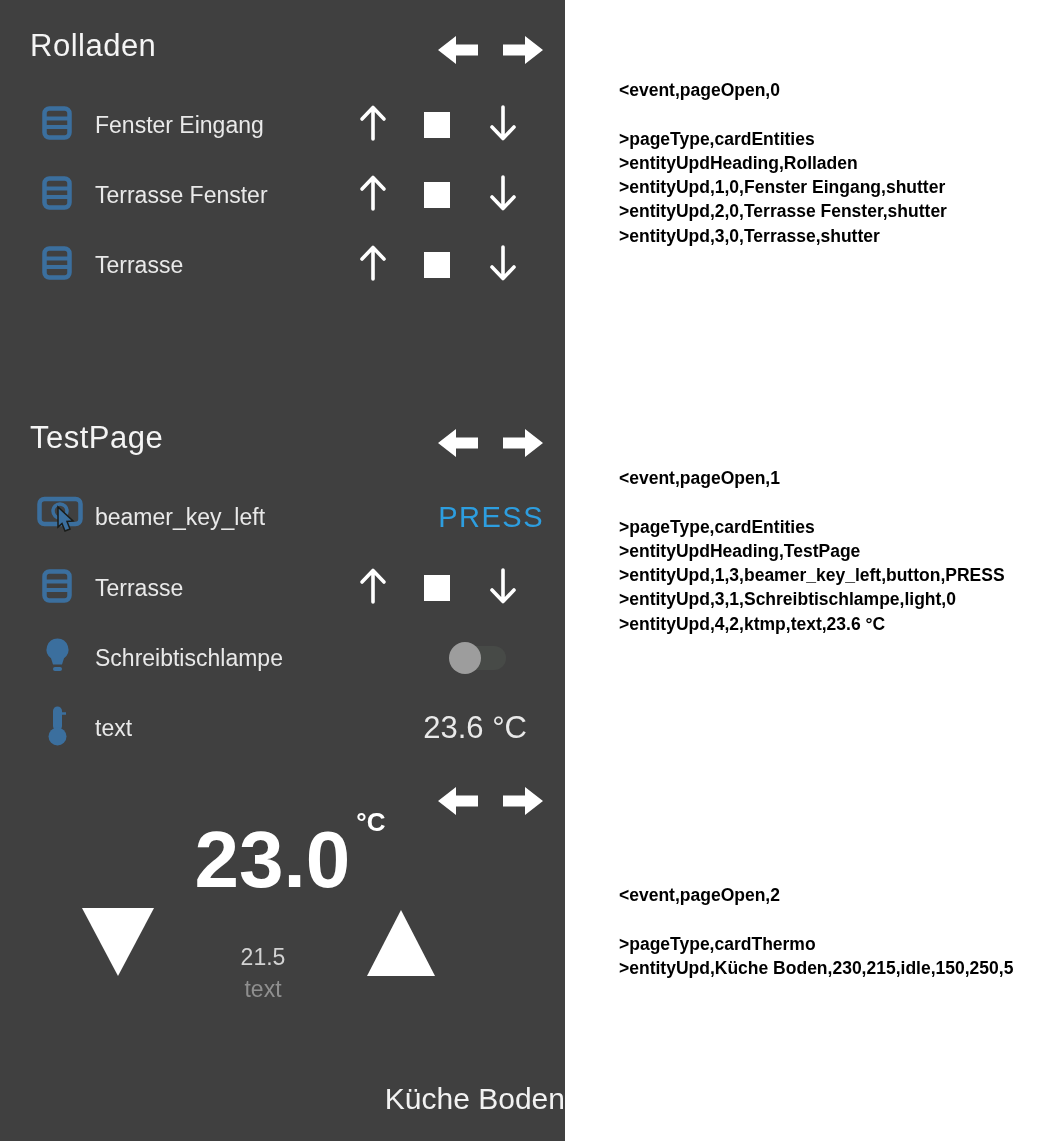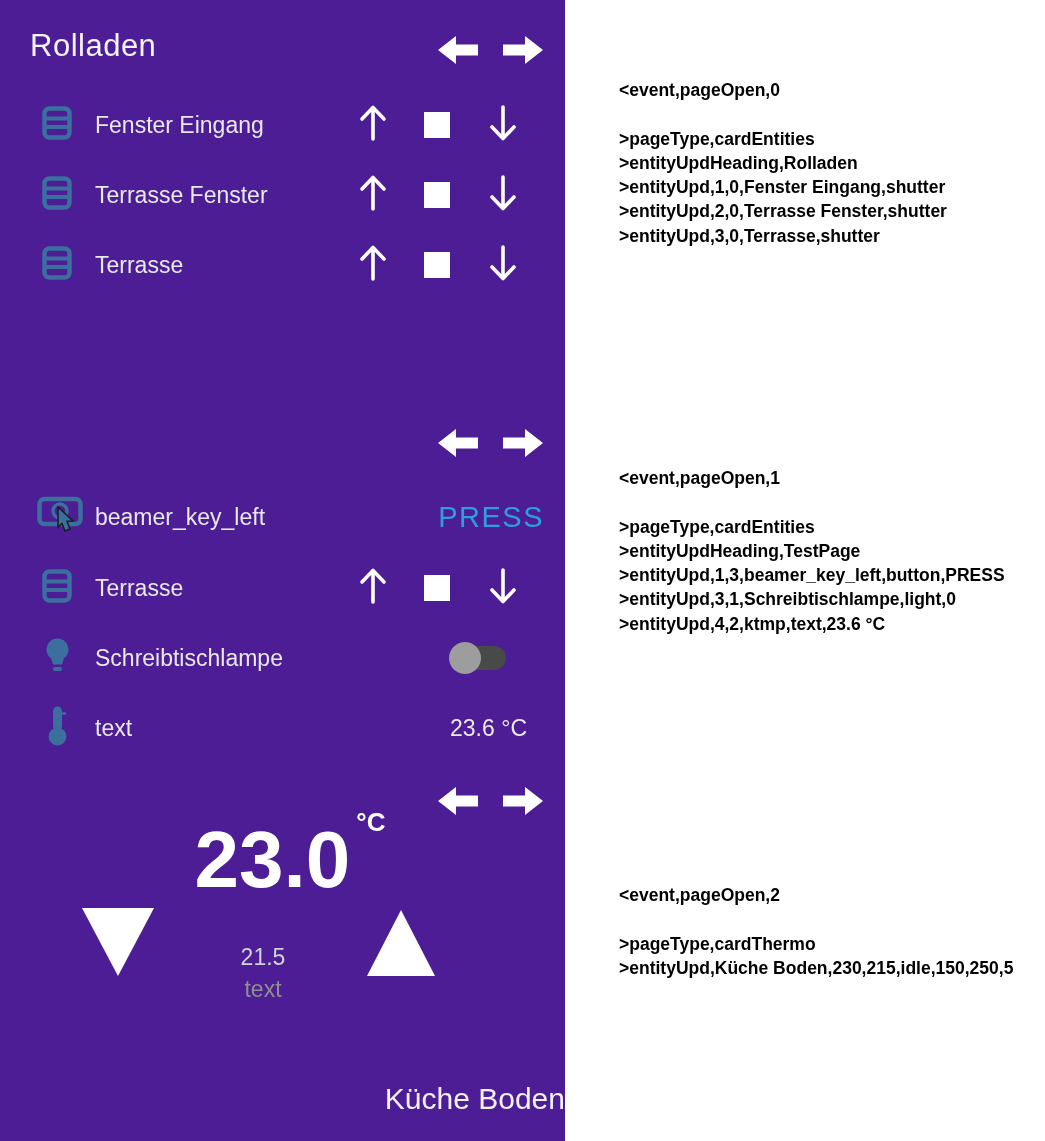--- a/index.html
+++ b/index.html
@@ -4,21 +4,21 @@
 <style>
   html,body { margin:0; padding:0; background:#ffffff; }
   .canvas {
     position:relative; width:1045px; height:1141px;
     background:#ffffff; overflow:hidden;
     font-family:"Liberation Sans", sans-serif;
   }
   
   .panel {
     position:absolute; left:0; top:0; width:565px; height:1141px;
-    background:#4c1d95;
+    background:#404040;
   }
   .card-title {
     position:absolute; left:30px; color:#f4f4f4; font-size:31px; font-weight:400;
     letter-spacing:0.5px; white-space:nowrap;
   }
   .nav-arrow { position:absolute; width:40px; height:30px; }
   .nav-arrow svg { display:block; }
   .row-label {
     position:absolute; left:95px; color:#e9e9e9; font-size:23px; font-weight:400;
     white-space:nowrap; top:50%; transform:translateY(-50%);
@@ -28,21 +28,21 @@
   .ctl { position:absolute; top:50%; transform:translateY(-50%); cursor:pointer; }
   .ctl-up   { left:356px; }
   .ctl-stop { left:424px; width:26px; height:26px; background:#ffffff; }
   .ctl-down { left:486px; }
   .press-btn {
     position:absolute; right:21px; top:50%; transform:translateY(-50%);
     color:#2d9ee0; font-size:29px; font-weight:400; letter-spacing:1.5px; cursor:pointer;
   }
   .text-value {
     position:absolute; right:38px; top:50%; transform:translateY(-50%);
-    color:#e9e9e9; font-size:23px;
+    color:#e9e9e9; font-size:31px;
   }
   .toggle {
     position:absolute; right:59px; top:50%; transform:translateY(-50%);
     width:55px; height:24px; background:#474a47; border-radius:12px; cursor:pointer;
   }
   .toggle .knob {
     position:absolute; left:-2px; top:-4px; width:32px; height:32px;
     border-radius:50%; background:#9d9d9d;
   }
   
@@ -151,20 +151,21 @@
           </svg>
       </span>
       <span class="ctl ctl-stop"></span>
       <span class="ctl ctl-down">
         <svg width="34" height="40" viewBox="0 0 34 40">
             <path d="M17 4 V33 M6 24 L17 35.5 L28 24" fill="none" stroke="#ffffff" stroke-width="3.6" stroke-linecap="round" stroke-linejoin="round"></path>
           </svg>
       </span>
     </div>
 
+    <div class="card-title" style="top:420px">TestPage</div>
     <div class="nav-arrow" style="left:438px; top:428px">
       <svg width="40" height="30" viewBox="0 0 40 30">
         <polygon points="40,9.5 18,9.5 18,1 0,15 18,29 18,20.5 40,20.5" fill="#ffffff"></polygon>
       </svg>
     </div>
     <div class="nav-arrow" style="left:503px; top:428px">
       <svg width="40" height="30" viewBox="0 0 40 30">
         <polygon points="0,9.5 22,9.5 22,1 40,15 22,29 22,20.5 0,20.5" fill="#ffffff"></polygon>
       </svg>
     </div>

